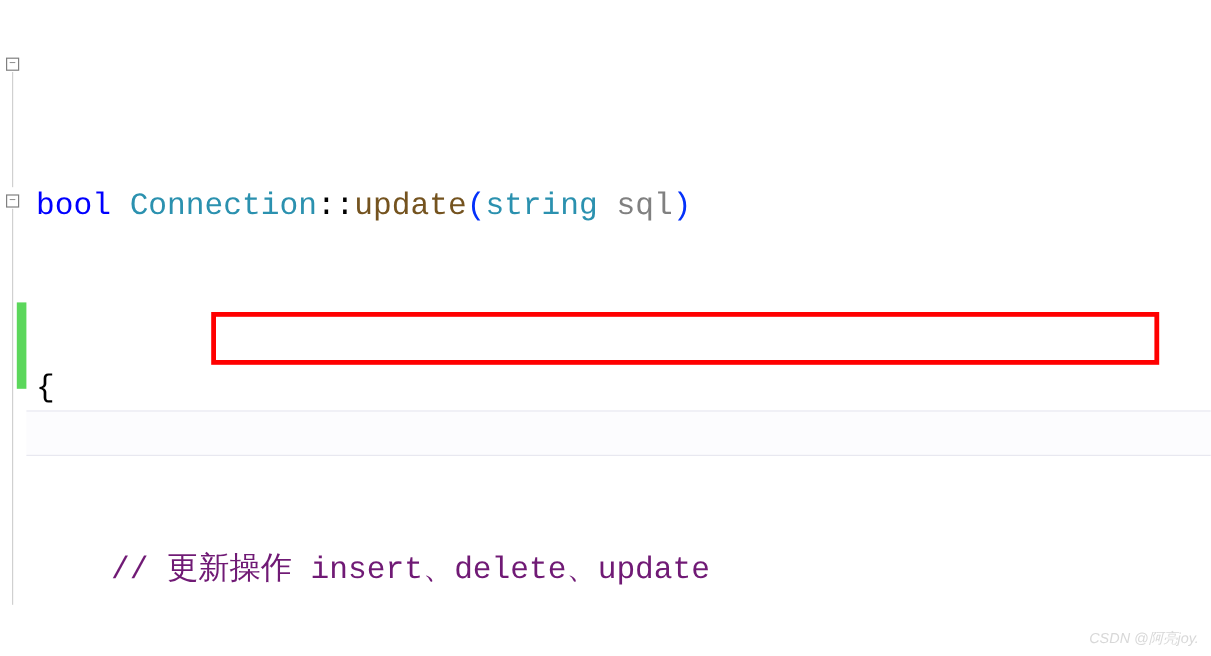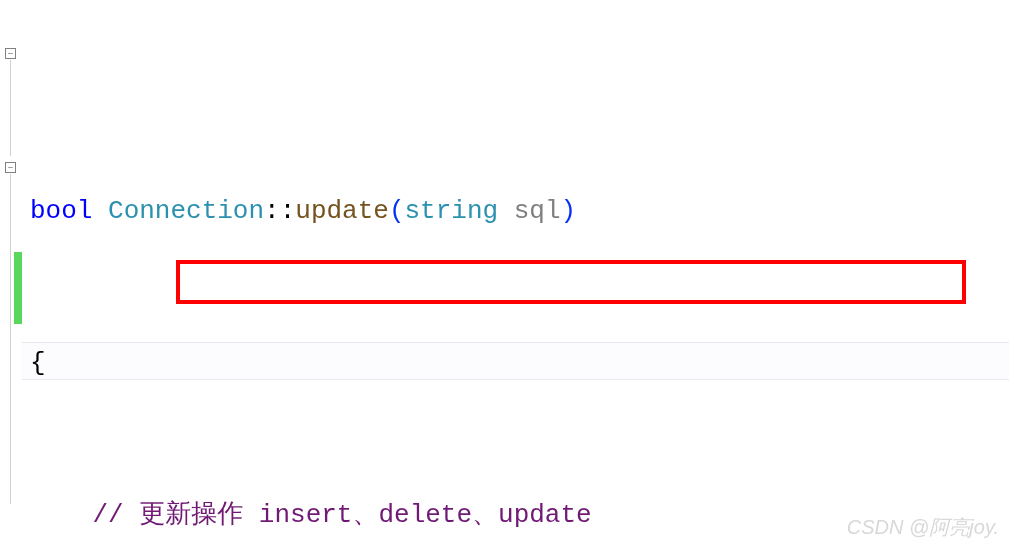--- a/index.html
+++ b/index.html
@@ -77,41 +77,41 @@
       position: absolute;
       border: 4px solid #ff0000;
       z-index: 2;
       pointer-events: none;
     }
     .watermark {
       position: absolute;
       right: 10px;
       bottom: 6px;
       color: #d8d8d8;
-      font-size: 20px;
+      font-size: 12px;
       font-family: sans-serif;
       font-style: italic;
       z-index: 5;
     }
   </style>
 </head>
 <body>
 
 <div class="editor">
   <div class="gutter">
     <div class="fold-icon" style="top:48px;">−</div>
     <div class="fold-line" style="top:60px; height:96px;"></div>
     <div class="fold-icon" style="top:162px;">−</div>
     <div class="fold-line" style="top:174px; height:330px;"></div>
     <div class="change-marker" style="left:14px; top:252px;"></div>
   </div>
   <div class="code">
     <div class="current-line-bg" style="top:342px;"></div>
 
-    <div class="line" style="margin-top:40px;"><span class="kw">bool</span><span> </span><span class="type">Connection</span><span class="ident">::</span><span class="func">update</span><span class="paren">(</span><span class="type">string</span><span> </span><span class="gray">sql</span><span class="paren">)</span></div>
+    <div class="line" style=""><span class="kw">bool</span><span> </span><span class="type">Connection</span><span class="ident">::</span><span class="func">update</span><span class="paren">(</span><span class="type">string</span><span> </span><span class="gray">sql</span><span class="paren">)</span></div>
 
     <div class="line"><span class="ident">{</span></div>
 
     <div class="line"><span>    </span><span class="comment">// 更新操作 insert、delete、update</span></div>
 
     
 
     
 
     

